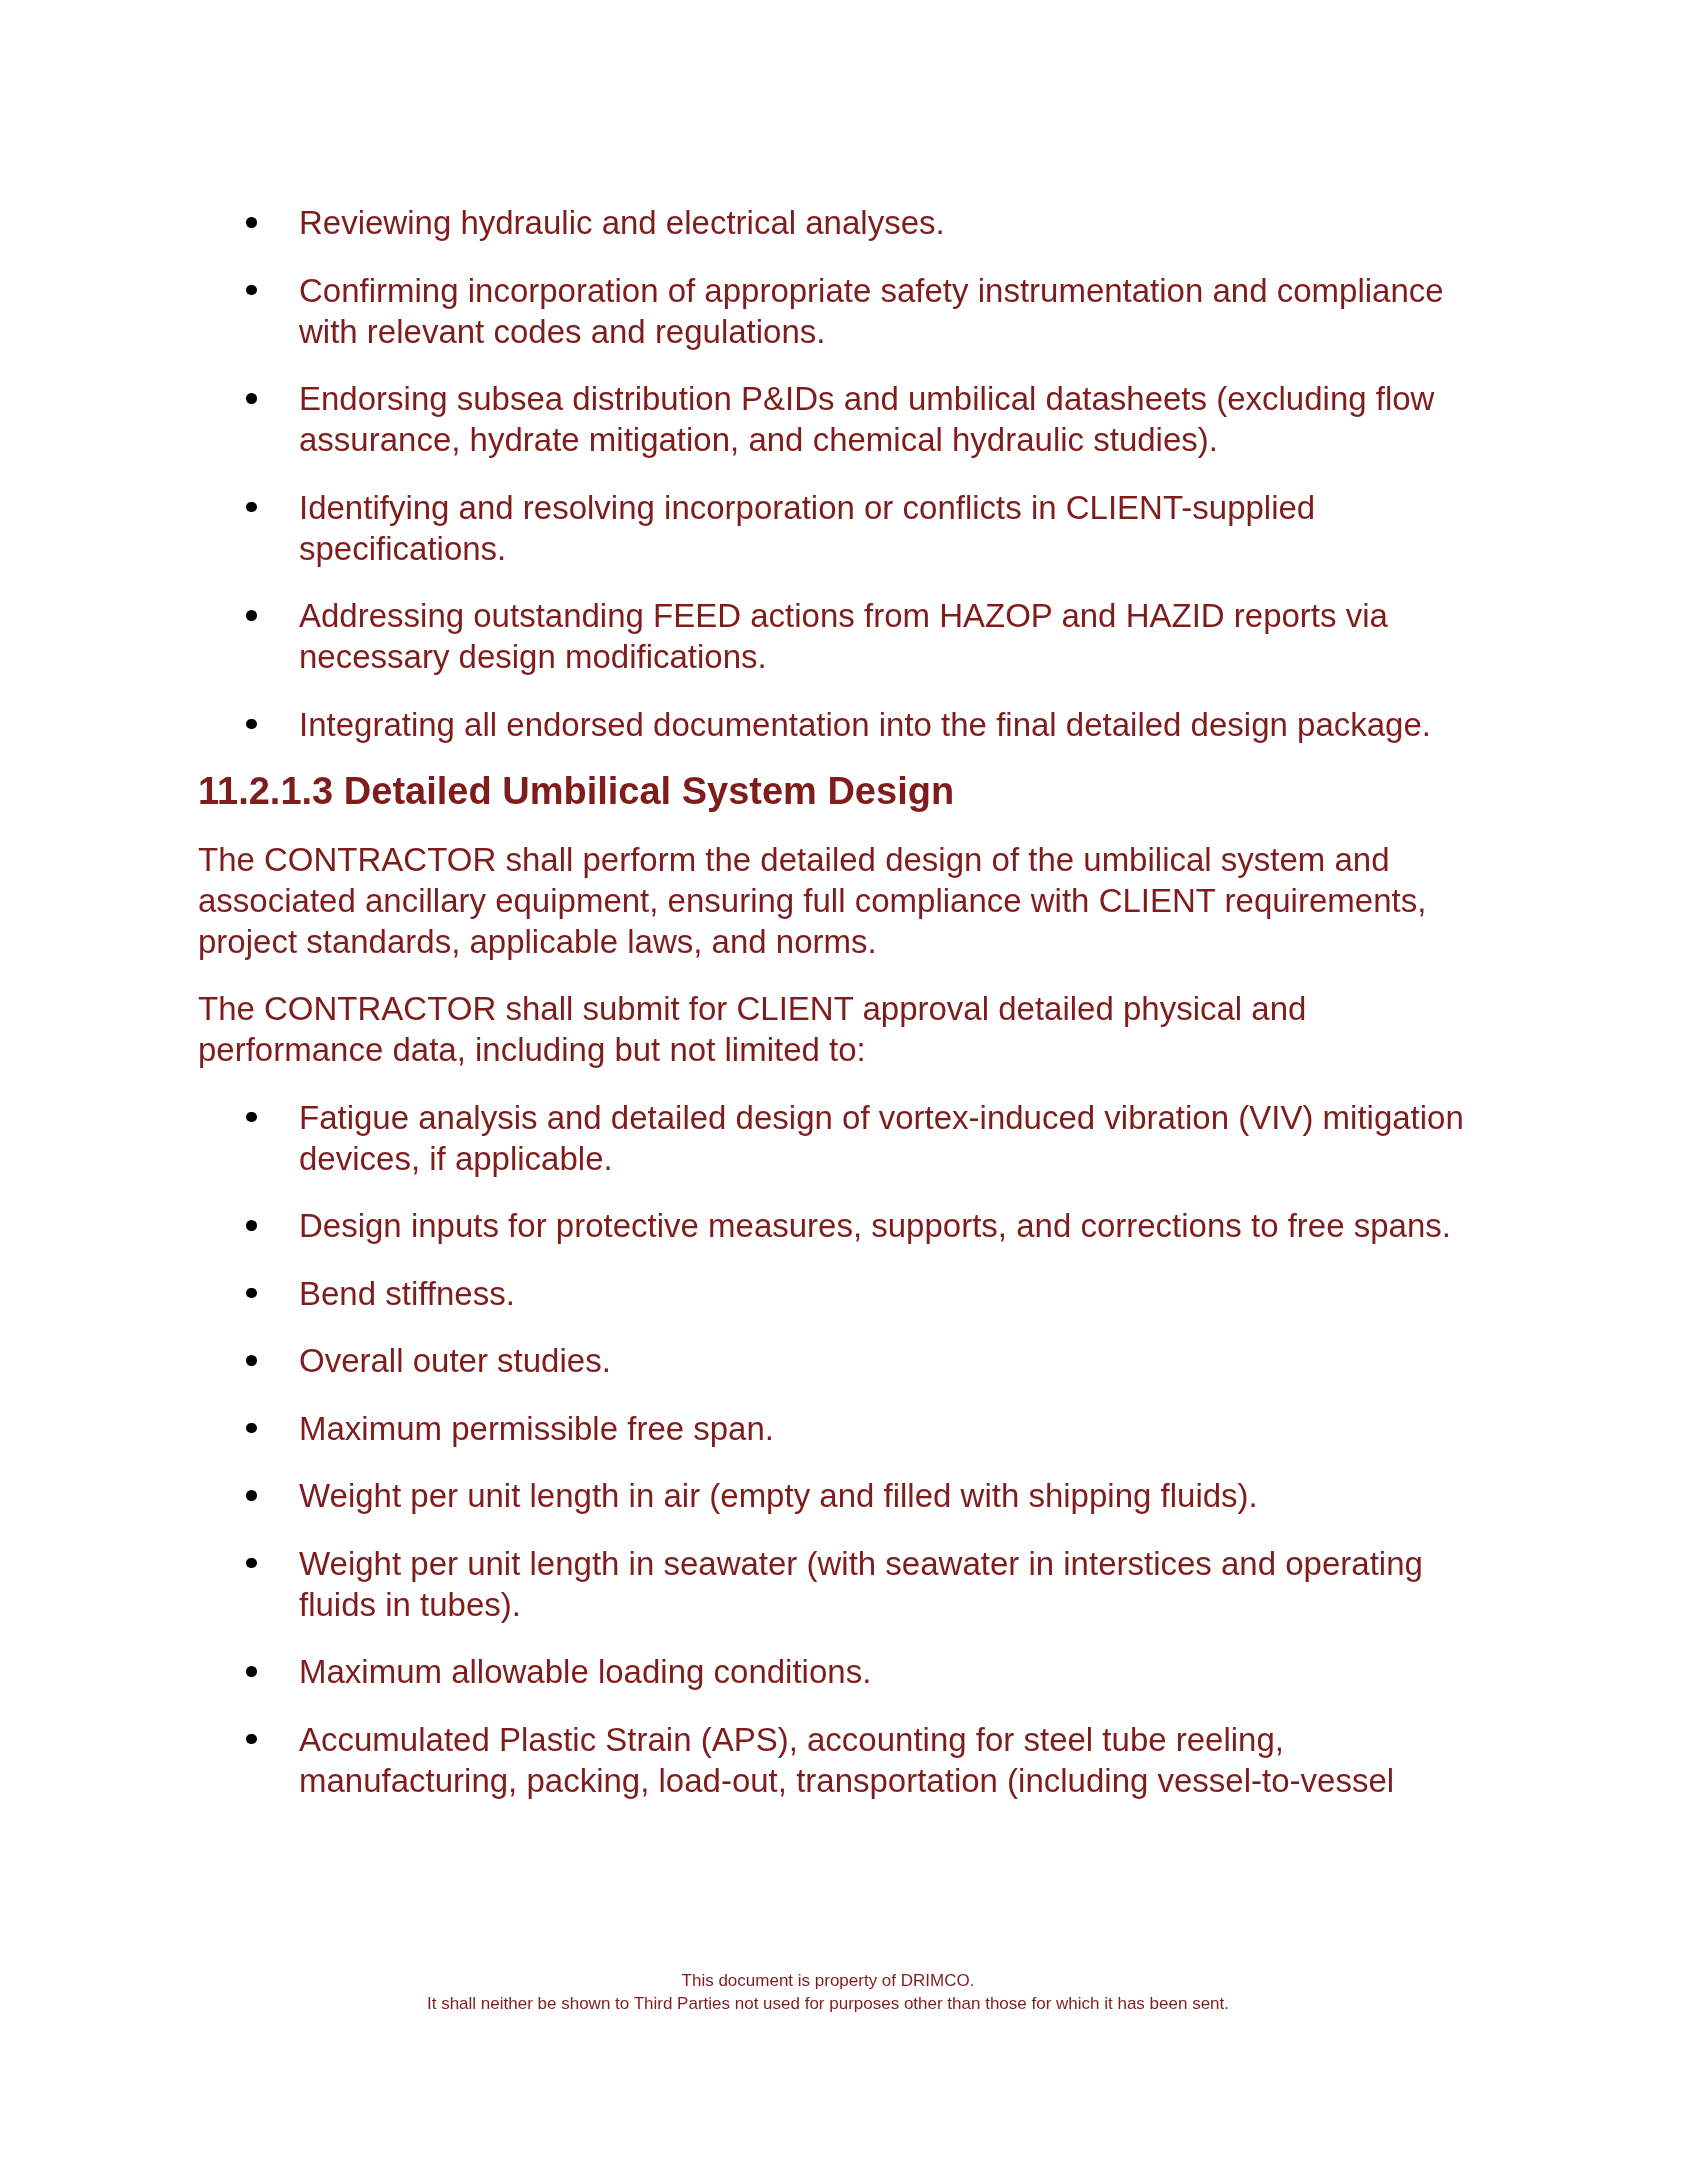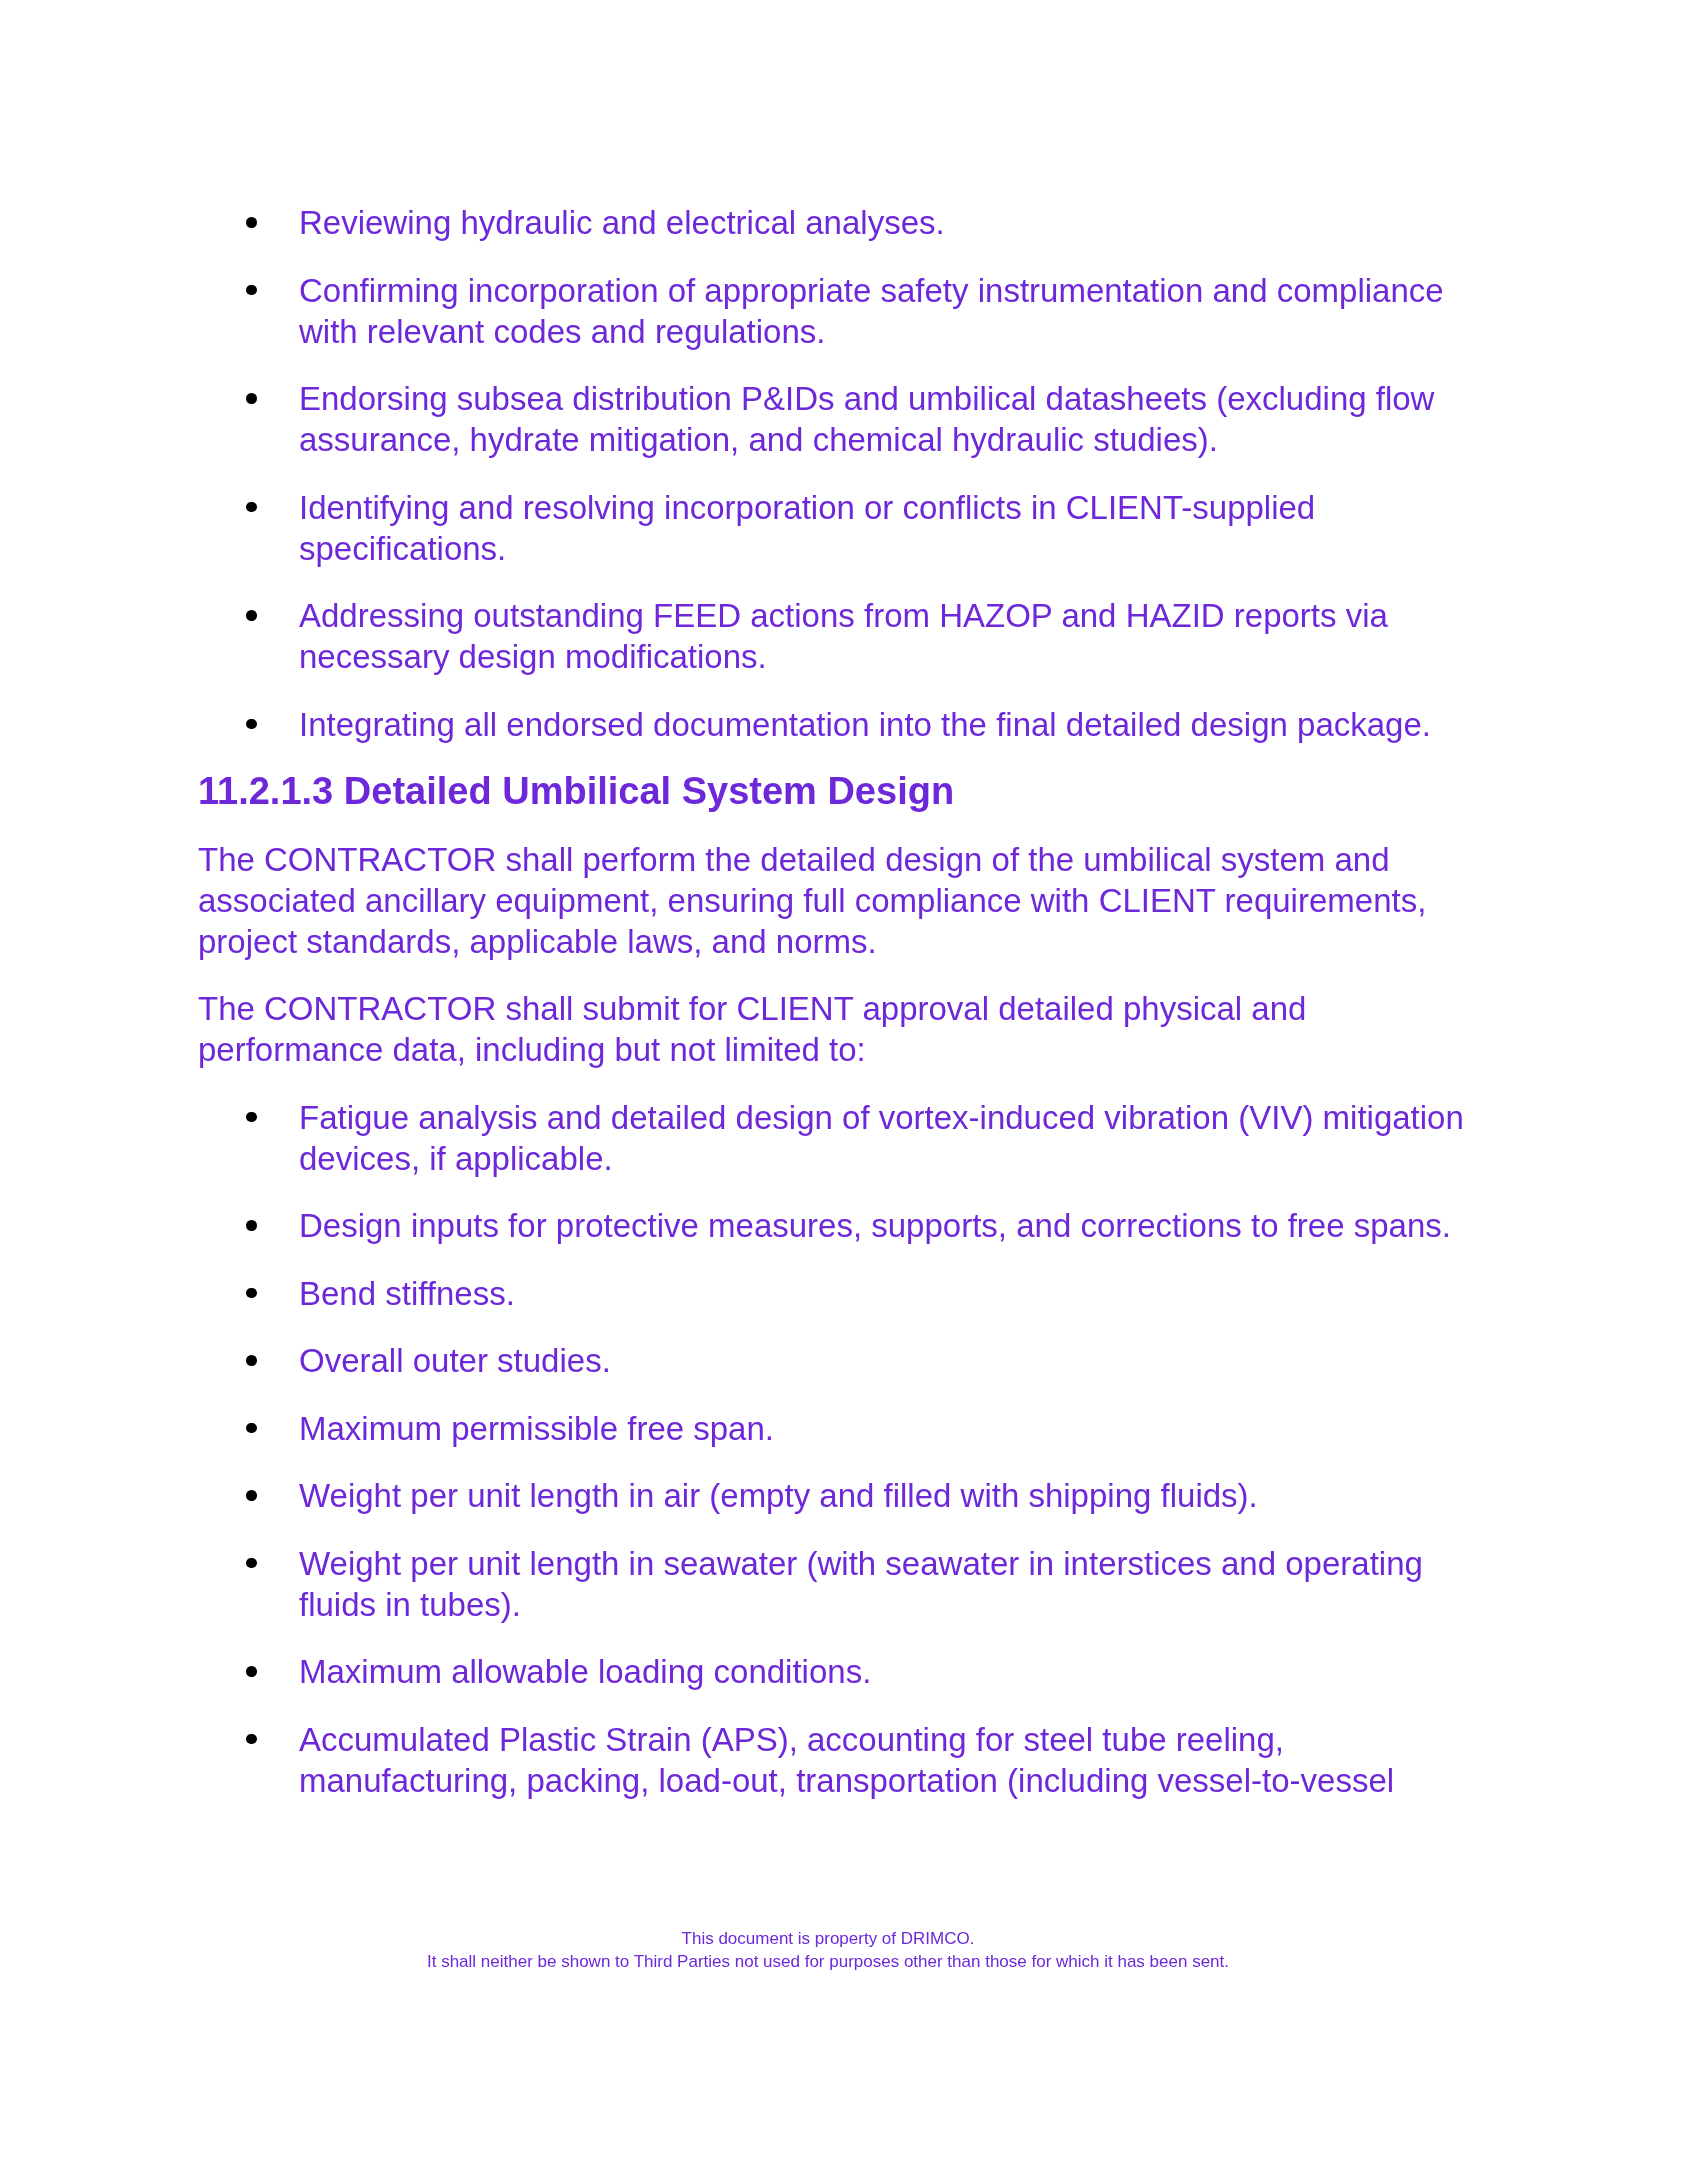--- a/index.html
+++ b/index.html
@@ -5,21 +5,21 @@
   html, body {
     margin: 0;
     padding: 0;
     background: #ffffff;
   }
   .page {
     position: relative;
     width: 1687px;
     height: 2183px;
     background: #ffffff;
-    color: #6d28d9;
+    color: #7f1d1d;
     font-family: "Liberation Sans", "DejaVu Sans", sans-serif;
     font-size: 33px;
     line-height: 41px;
     overflow: hidden;
     text-decoration: underline;
   }
   .content {
     position: absolute;
     top: 202px;
     left: 198px;
@@ -49,21 +49,21 @@
     font-size: 38px;
     line-height: 41px;
     font-weight: bold;
     margin: 8px 0 26.5px 0;
   }
   .para {
     margin: 0 0 26.5px 0;
   }
   .footer {
     position: absolute;
-    top: 1927px;
+    top: 1969px;
     left: 0;
     width: 1656px;
     text-align: center;
     font-size: 17px;
     line-height: 23px;
   }
 </style>
 </head>
 <body>
 

